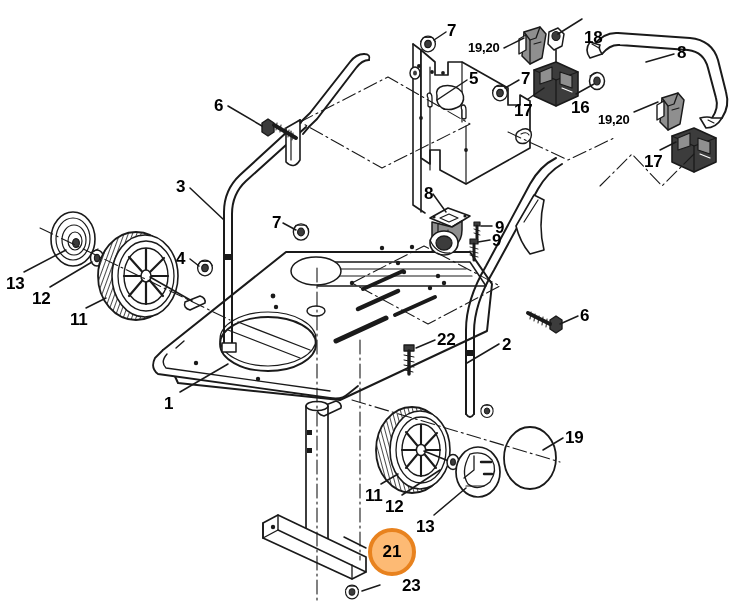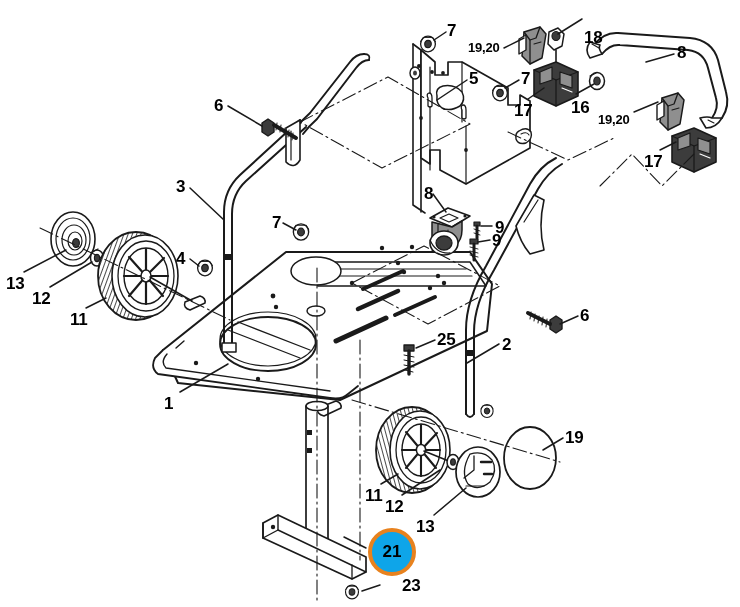--- a/index.html
+++ b/index.html
@@ -494,19 +494,19 @@
       <div class="callout-label" style="left: 6px; top: 275px;">13</div>
       <div class="callout-label" style="left: 416px; top: 518px;">13</div>
       <div class="callout-label" style="left: 565px; top: 429px;">19</div>
       <div class="callout-label" style="left: 677px; top: 44px;">8</div>
       <div class="callout-label" style="left: 571px; top: 99px; text-align: right;">16</div>
       <div class="callout-label" style="left: 514px; top: 102px;">17</div>
       <div class="callout-label" style="left: 644px; top: 153px;">17</div>
       <div class="callout-label" style="left: 584px; top: 9px; margin-top: 20px;">18</div>
       <div class="callout-label wide" style="left: 468px; top: 41px;">19,20</div>
       <div class="callout-label wide" style="left: 598px; top: 113px;">19,20</div>
-      <div class="callout-label" style="left: 437px; top: 331px;">25</div>
+      <div class="callout-label" style="left: 437px; top: 331px;">22</div>
       <div class="callout-label" style="left: 382px; top: 577px; margin-left: 20px;">23</div>
     </div>
 
-  <div class="badge-highlight" id="highlight-badge" style="left: 368px; top: 528px; width: 48px; height: 48px; background: #0ea5e9; border: 4px solid rgb(232, 130, 30);">21</div>
+  <div class="badge-highlight" id="highlight-badge" style="left: 368px; top: 528px; width: 48px; height: 48px; background: #fdba74; border: 4px solid rgb(232, 130, 30);">21</div>
 
 </div>
 
 </body></html>

